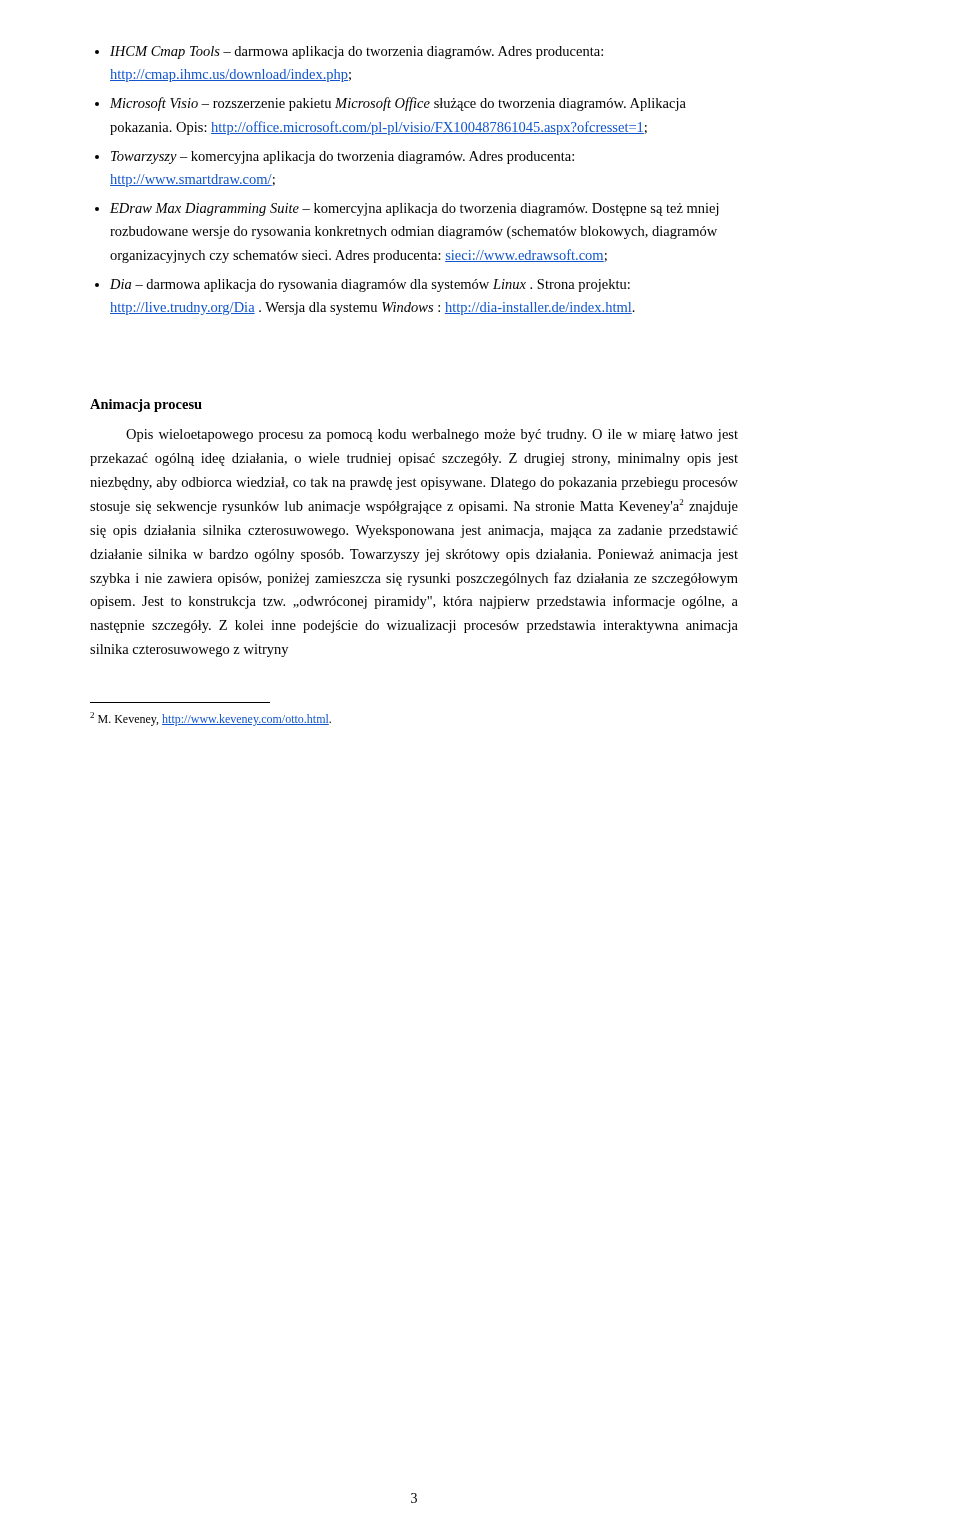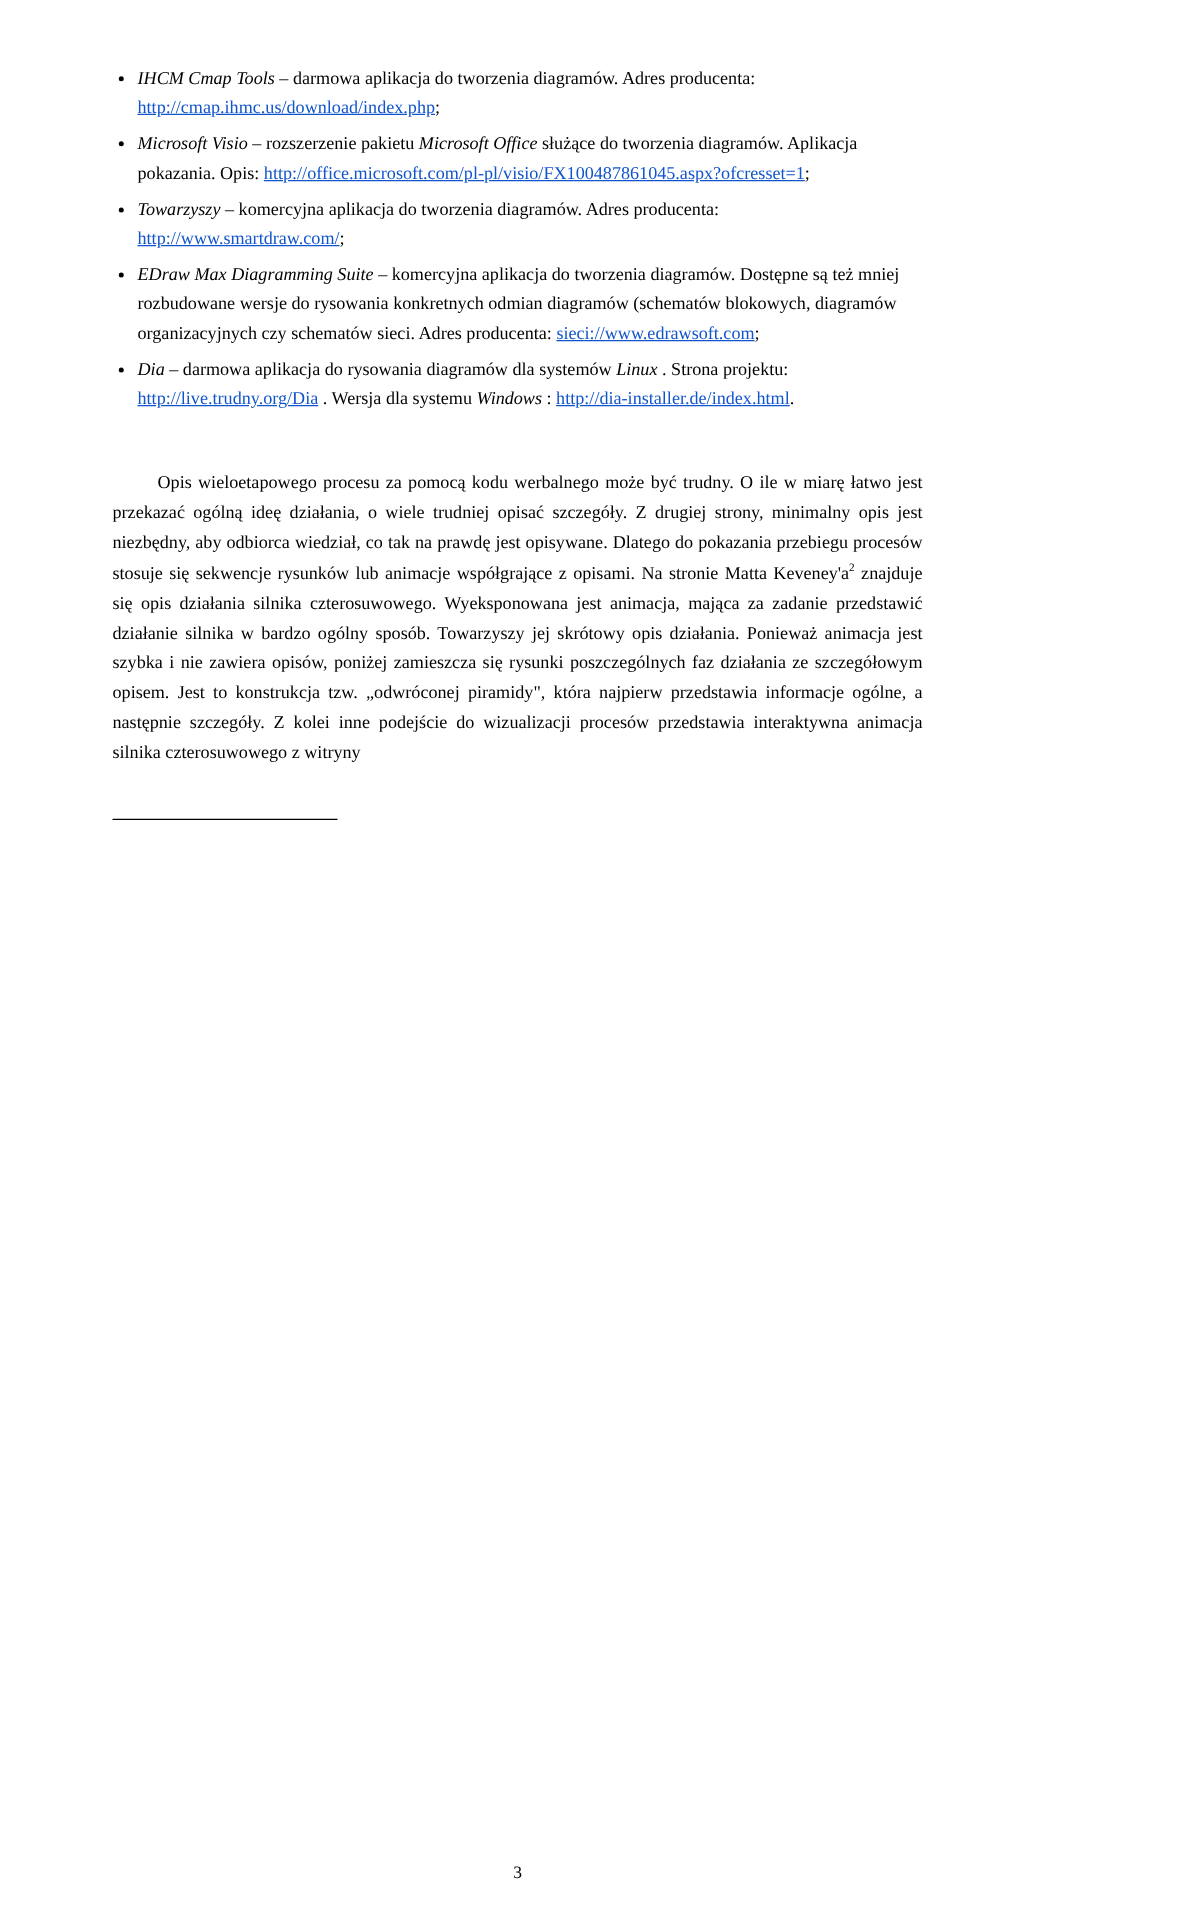--- a/index.html
+++ b/index.html
@@ -13,21 +13,21 @@
       font-family: "Times New Roman", Times, serif;
       font-size: 14.5px;
       color: #000000;
       width: 960px;
       min-height: 1537px;
     }
 
     .page {
       width: 828px;
       min-height: 1537px;
-      padding: 52px 90px 60px 90px;
+      padding: 40px 90px 60px 90px;
       position: relative;
     }
 
     .content-area {
       max-width: 780px;
       margin: 0 auto;
     }
 
     ul {
       margin-left: 20px;
@@ -151,25 +151,33 @@
         <a href="#">http://dia-installer.de/index.html</a><span>.</span>
       </li>
 
     </ul>
 
     <div class="spacer"></div>
 
 
     <div class="spacer"></div>
 
+    <p class="section-heading">
+      <span>Animacja procesu</span>
+    </p>
 
     <p class="indented-paragraph">
       <span>Opis wieloetapowego procesu za pomocą kodu werbalnego może być trudny. O ile w miarę łatwo jest przekazać ogólną ideę działania, o wiele trudniej opisać szczegóły. Z drugiej strony, minimalny opis jest niezbędny, aby odbiorca wiedział, co tak na prawdę jest opisywane. Dlatego do pokazania przebiegu procesów stosuje się sekwencje rysunków lub animacje współgrające z opisami. Na stronie Matta Keveney'a</span><sup><span>2</span></sup><span> znajduje się opis działania silnika czterosuwowego. Wyeksponowana jest animacja, mająca za zadanie przedstawić działanie silnika w bardzo ogólny sposób. Towarzyszy jej skrótowy opis działania. Ponieważ animacja jest szybka i nie zawiera opisów, poniżej zamieszcza się rysunki poszczególnych faz działania ze szczegółowym opisem. Jest to konstrukcja tzw. „odwróconej piramidy", która najpierw przedstawia informacje ogólne, a następnie szczegóły. Z kolei inne podejście do wizualizacji procesów przedstawia interaktywna animacja silnika czterosuwowego z witryny</span>
     </p>
 
     <hr class="footnote-divider">
+    <div class="footnote">
+      <sup><span>2</span></sup>
+      <span>M. Keveney, </span>
+      <a href="#"><span>http://www.keveney.com/otto.html</span></a><span>.</span>
+    </div>
 
   </div>
 
   <div class="page-number">
     <span>3</span>
   </div>
 </div>
 
 </body></html>

